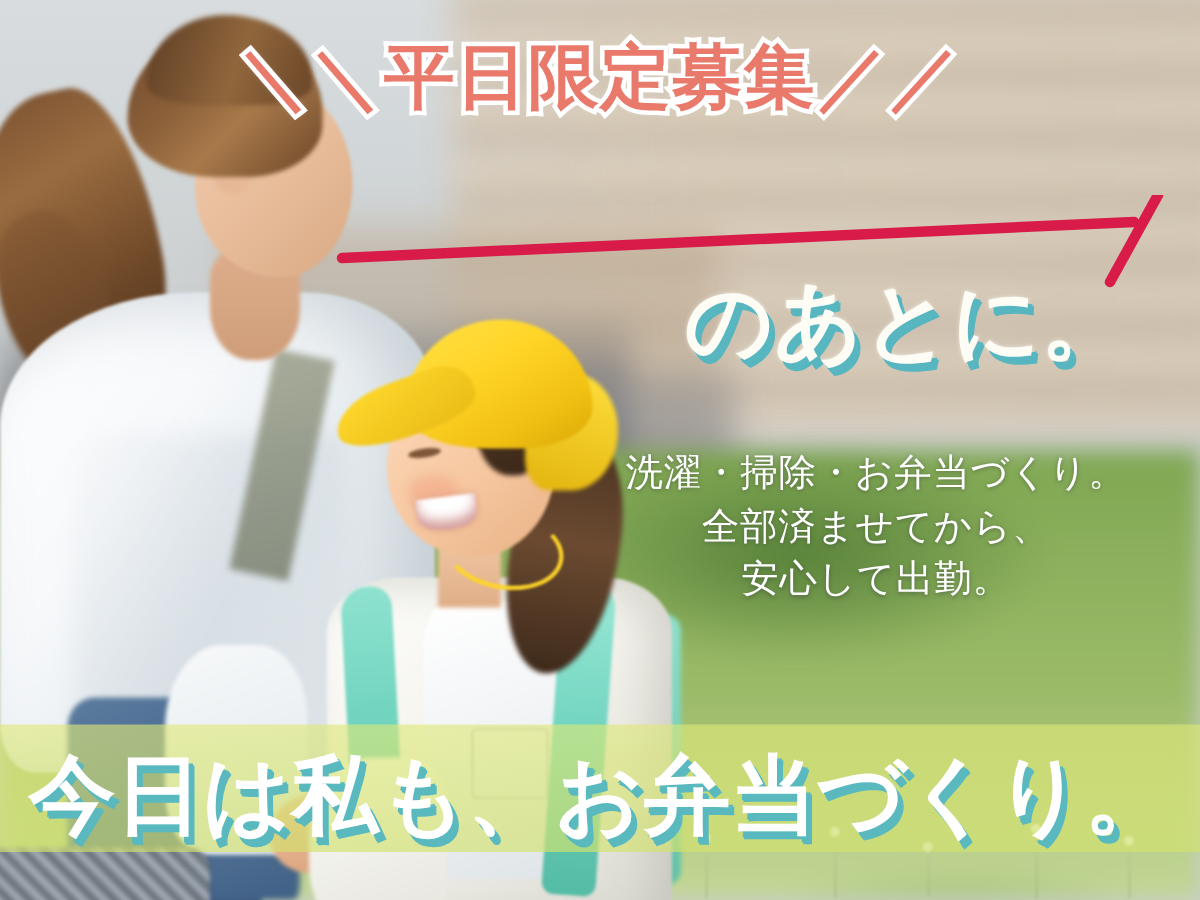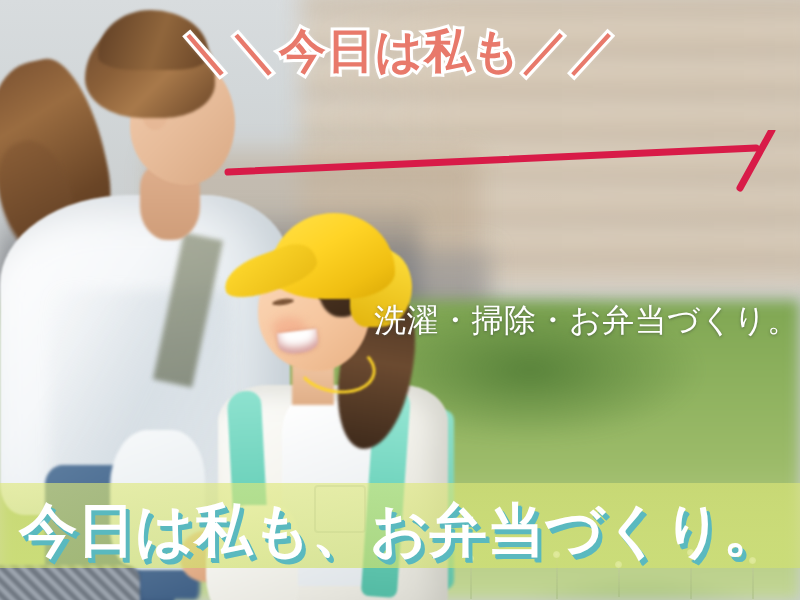--- a/index.html
+++ b/index.html
@@ -206,21 +206,21 @@
     font-size:58px;font-weight:bold;color:#fdfdf6;
     text-shadow:3px 4px 0 #57b6c0, 4px 5px 0 #57b6c0, 0 0 3px rgba(255,255,255,.6);
     white-space:nowrap;
   }
   
   .underline-svg{position:absolute;left:200px;top:130px;z-index:45;}
 
   
   .body-copy{
     left:374px;top:298px;width:420px;
-    font-size:32px;line-height:1.42;font-weight:400;color:#ffffff;
+    font-size:25px;line-height:1.42;font-weight:400;color:#ffffff;
     text-shadow:0 1px 3px rgba(60,70,60,.55);
     letter-spacing:.5px;
     text-align:center;
   }
   .body-copy div{white-space:nowrap;}
 
   
   .band{
     position:absolute;left:0;top:483px;width:800px;height:85px;z-index:38;
     background:linear-gradient(180deg,rgba(222,232,120,.62),rgba(210,226,110,.66));
@@ -306,30 +306,33 @@
       <div class="c-hair-front"></div>
       <div class="c-chinstrap"></div>
       <div class="c-hat-back"></div>
       <div class="c-hat-crown"></div>
       <div class="c-hat-brim"></div>
 
     </div>
   </div>
 
   <div class="txt headline">
-    <span class="slash">＼＼</span><span>今日は私も</span><span class="slash">／／</span>
+    <span class="slash">＼＼</span><span>平日限定募集</span><span class="slash">／／</span>
   </div>
 
 
   <svg class="underline-svg" width="600" height="110" viewBox="0 0 600 110">
     <path d="M28 42 L556 18" stroke="#d81b48" stroke-width="7" stroke-linecap="round" fill="none"></path>
     <path d="M572 0 L540 58" stroke="#d81b48" stroke-width="7" stroke-linecap="round" fill="none"></path>
   </svg>
 
+  <div class="txt line-ato">のあとに。</div>
 
   <div class="txt body-copy">
     <div>洗濯・掃除・お弁当づくり。</div>
+    <div>全部済ませてから、</div>
+    <div>安心して出勤。</div>
   </div>
 
   <div class="band"></div>
   <div class="txt band-text">今日は私も、お弁当づくり。</div>
 
 </div>
 
 </body></html>

